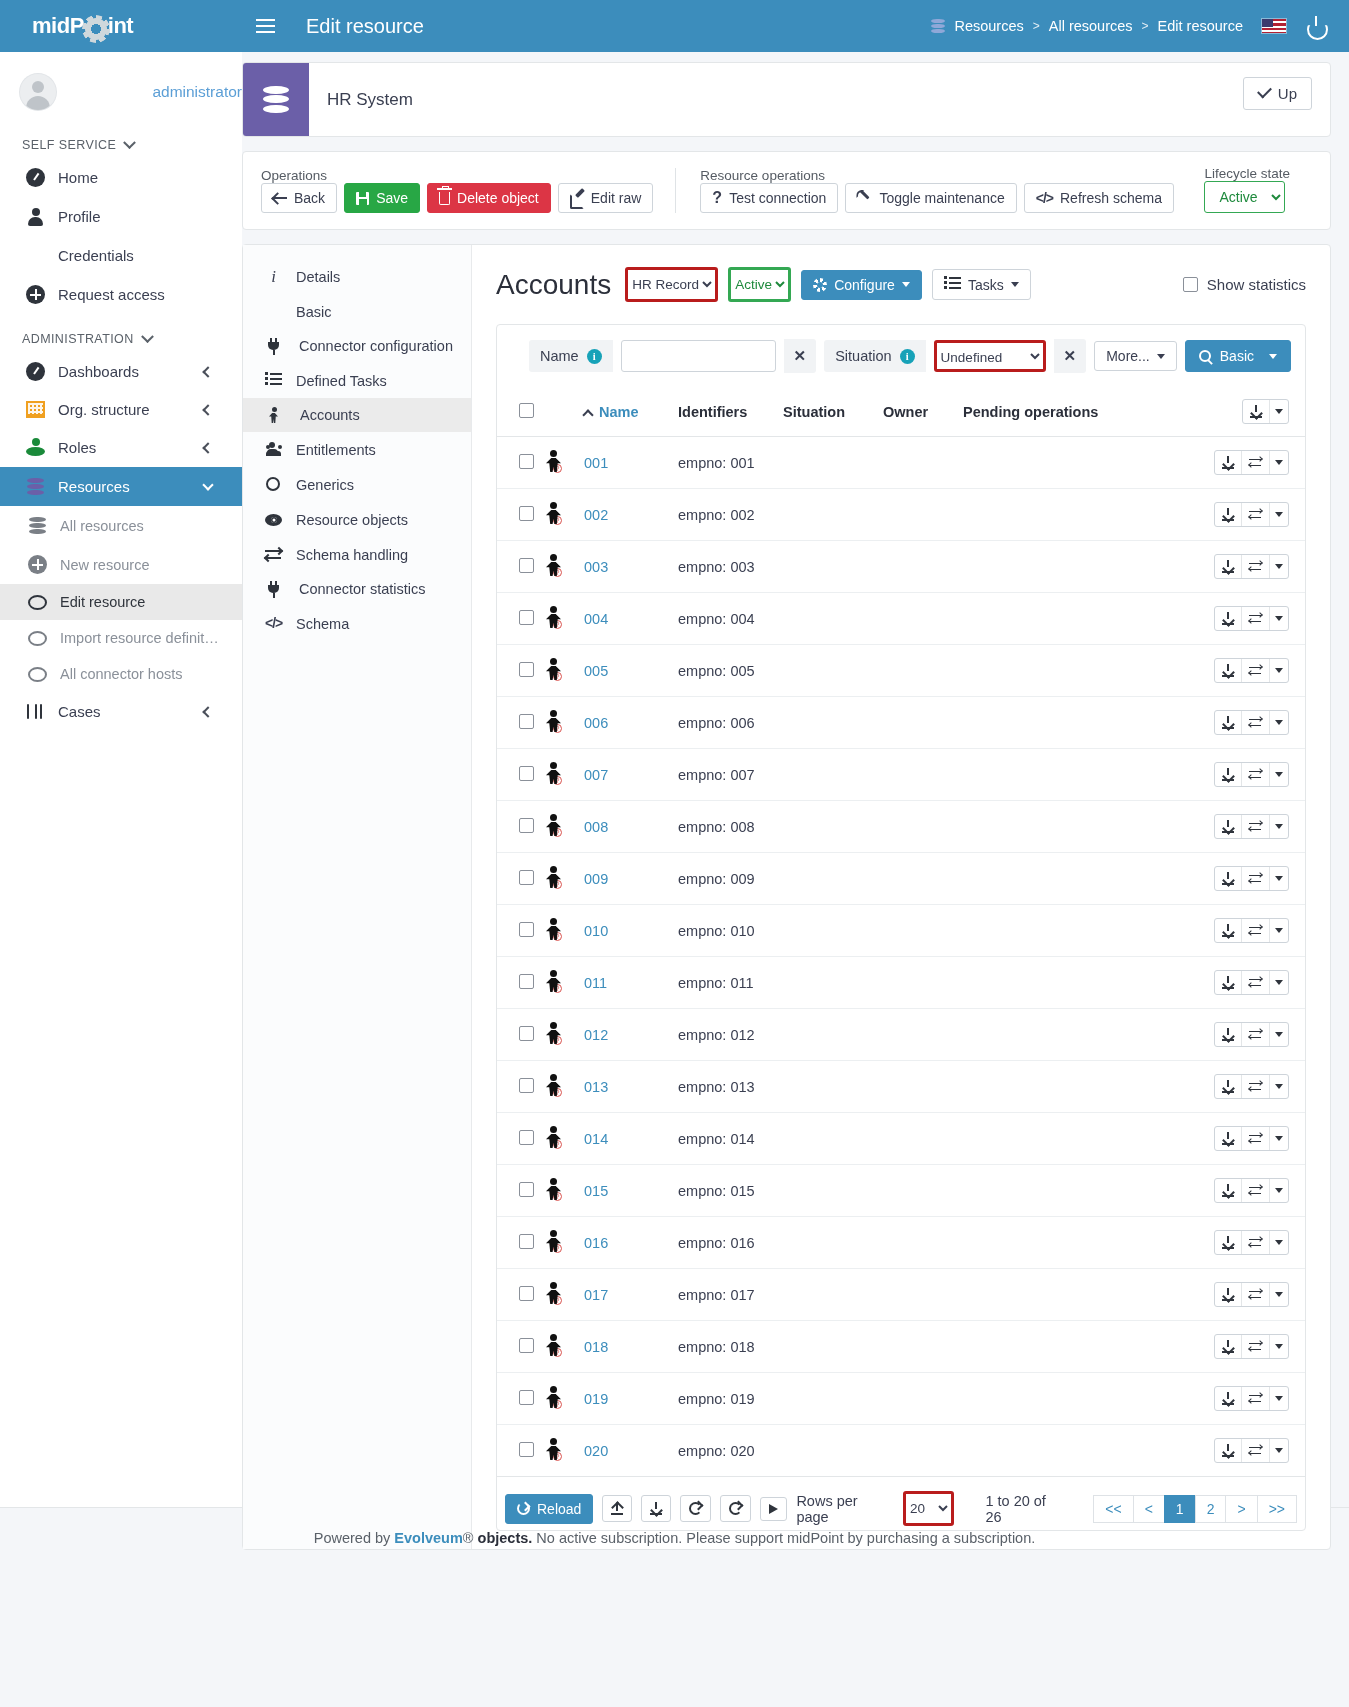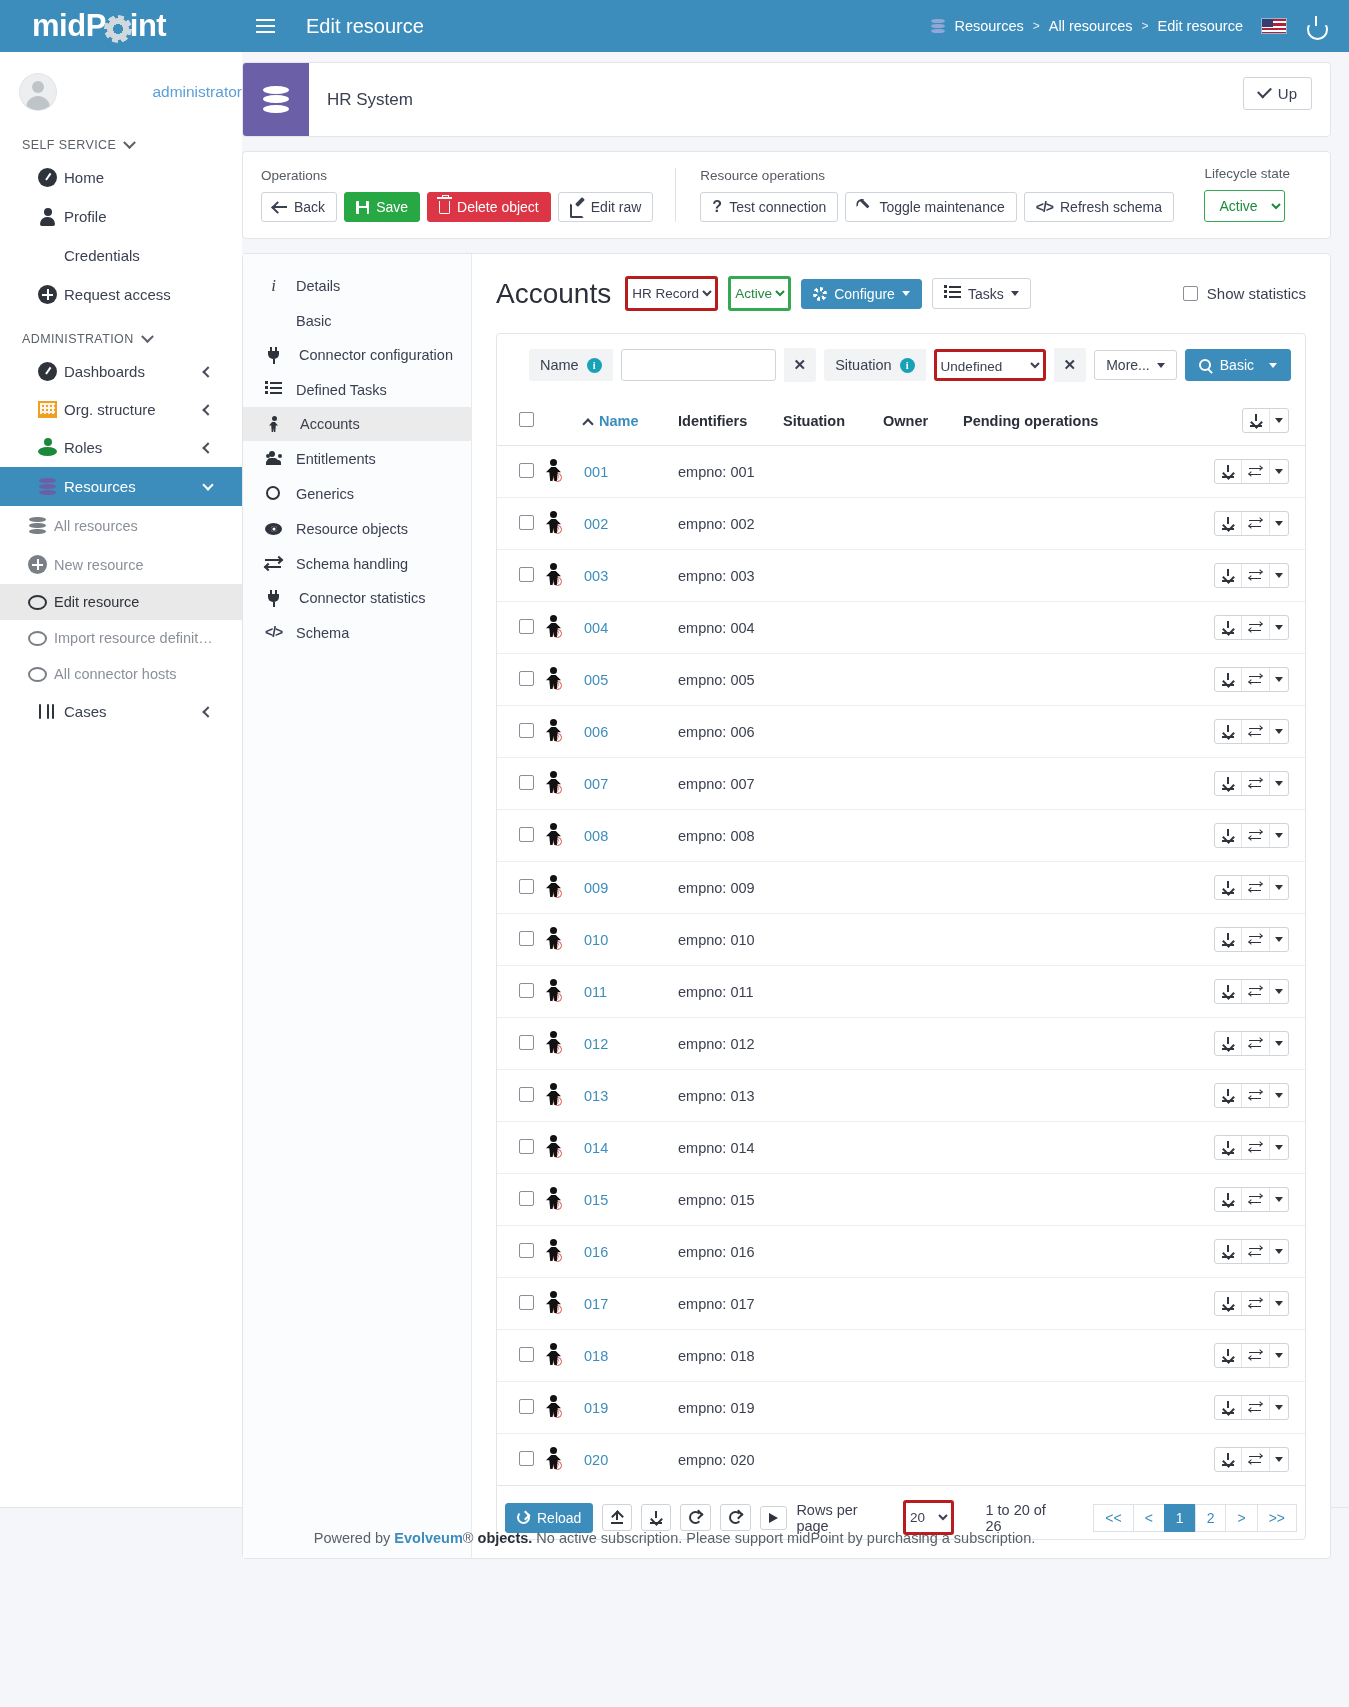--- a/index.html
+++ b/index.html
@@ -11,21 +11,21 @@
     color: #3a3f51;
     background: #f4f6f9;
     overflow: hidden;
   }
   
   .topbar {
     height: 52px; background: #3c8dbc; color:#fff;
     display:flex; align-items:center;
   }
   .logo-area { width: 242px; height:52px; display:flex; align-items:center; padding-left:32px; }
-  .logo { font-size: 31px; font-weight: bold; letter-spacing:-0.5px; display:flex; align-items:center; }
+  .logo { font-size: 22px; font-weight: bold; letter-spacing:-0.5px; display:flex; align-items:center; }
   .logo .gear {
     display:inline-block; width:22px; height:22px; border-radius:50%;
     background: radial-gradient(circle at 50% 50%, #3c8dbc 0 5px, #cfd8dc 5px 11px);
     position:relative; margin:0 1px; top:3px;
   }
   .logo .gear:before {
     content:""; position:absolute; inset:-3px; border-radius:50%;
     background: conic-gradient(#cfd8dc 0 8%, transparent 8% 12.5%, #cfd8dc 12.5% 20.5%, transparent 20.5% 25%,
                  #cfd8dc 25% 33%, transparent 33% 37.5%, #cfd8dc 37.5% 45.5%, transparent 45.5% 50%,
                  #cfd8dc 50% 58%, transparent 58% 62.5%, #cfd8dc 62.5% 70.5%, transparent 70.5% 75%,
@@ -56,21 +56,21 @@
   .content { flex:1; background:#f4f6f9; padding: 10px 18px 0 0; }
 
   
   .user-box { display:flex; align-items:center; gap:14px; padding: 8px 0 10px 20px; justify-content: space-between; }
   .avatar { width:36px; height:36px; border-radius:50%; background:#eceef0; position:relative; overflow:hidden; box-shadow:0 0 0 1px #e2e5e8; }
   .avatar:before { content:""; position:absolute; left:12px; top:7px; width:12px; height:12px; border-radius:50%; background:#bfc4c9; }
   .avatar:after { content:""; position:absolute; left:6px; top:22px; width:24px; height:16px; border-radius:12px 12px 0 0; background:#bfc4c9; }
   .user-name { color:#5c9fd6; font-size:15.5px; }
   .sec-head { font-size:12.5px; letter-spacing:.4px; color:#5a6169; padding: 18px 0 6px 22px; display:flex; align-items:center; gap:9px; }
   .chev-d { display:inline-block; width:9px; height:9px; border-right:2px solid #5a6169; border-bottom:2px solid #5a6169; transform: rotate(45deg) translate(-2px,-2px); }
-  .nav-item { display:flex; align-items:center; gap:7px; padding: 10px 16px 10px 38px; font-size:15px; color:#3a3f51; cursor:pointer; position:relative; }
+  .nav-item { display:flex; align-items:center; gap:13px; padding: 10px 16px 10px 26px; font-size:15px; color:#3a3f51; cursor:pointer; position:relative; }
   .nav-item .label { flex:1; }
   .nav-item .chev-r { width:8px; height:8px; border-right:2px solid #4a4f5a; border-top:2px solid #4a4f5a; transform: rotate(-135deg); margin-right:14px; }
   .nav-item.active { background:#3c8dbc; color:#fff; }
   .nav-item.active .chev-r { border-color:#fff; }
   .nav-item.sub { padding-left:28px; color:#8a9099; font-size:14.5px; }
   .nav-item.sub.current { background:#e9e9e9; color:#2f343c; }
   .ni { width:19px; height:19px; flex:0 0 19px; display:inline-block; position:relative; }
   .i-gauge { border-radius:50%; background:#2f343c; }
   .i-gauge:after{ content:""; position:absolute; left:7px; top:4px; width:2px; height:8px; background:#fff; transform:rotate(35deg); transform-origin: bottom;}
   .i-user { }
@@ -109,21 +109,21 @@
   .res-title { font-size:17px; padding: 0 0 0 18px; display:flex; align-items:center; flex:1; }
   .res-status { display:flex; align-items:flex-start; padding: 14px 18px 0 0; }
   .btn { border:1px solid #ced4da; background:#fff; border-radius:3px; padding:6px 11px; font-size:14px; color:#3a3f51; cursor:pointer; display:inline-flex; align-items:center; gap:7px; font-family:inherit; white-space:nowrap; }
   .btn-up { font-size:15px; padding:7px 14px; }
   .check-ic { display:inline-block; width:13px; height:8px; border-left:2.2px solid #3a3f51; border-bottom:2.2px solid #3a3f51; transform: rotate(-45deg); position:relative; top:-3px; }
 
   
   .ops { display:flex; align-items:flex-end; padding: 14px 18px 16px 18px; margin-bottom:14px; gap:0; }
   .ops-group { padding-right:22px; }
   .ops-group.bordered { border-left:1px solid #dfe3e6; padding-left:24px; }
-  .ops-label { font-size:13.5px; color:#555b63; margin-bottom:9px; }
+  .ops-label { font-size:13.5px; color:#555b63; }
   .ops-row { display:flex; gap:7px; }
   .btn-green { background:#28a745; border-color:#28a745; color:#fff; }
   .btn-red { background:#dc3545; border-color:#dc3545; color:#fff; }
   .lifecycle { margin-left:auto; }
   .sel-green { border:1px solid #34a853; color:#1f8a3d; background:#fff; border-radius:3px; padding:6px 10px; font-size:14px; font-family:inherit; }
   .ic { display:inline-block; position:relative; }
   .ic-back { width:14px; height:10px; }
   .ic-back:before{ content:""; position:absolute; top:4px; left:0; width:14px; height:2px; background:currentColor;}
   .ic-back:after{ content:""; position:absolute; top:1px; left:0; width:7px; height:7px; border-left:2px solid currentColor; border-bottom:2px solid currentColor; transform: rotate(45deg);}
   .ic-save { width:13px; height:13px; background:#fff; border-radius:1px; }

